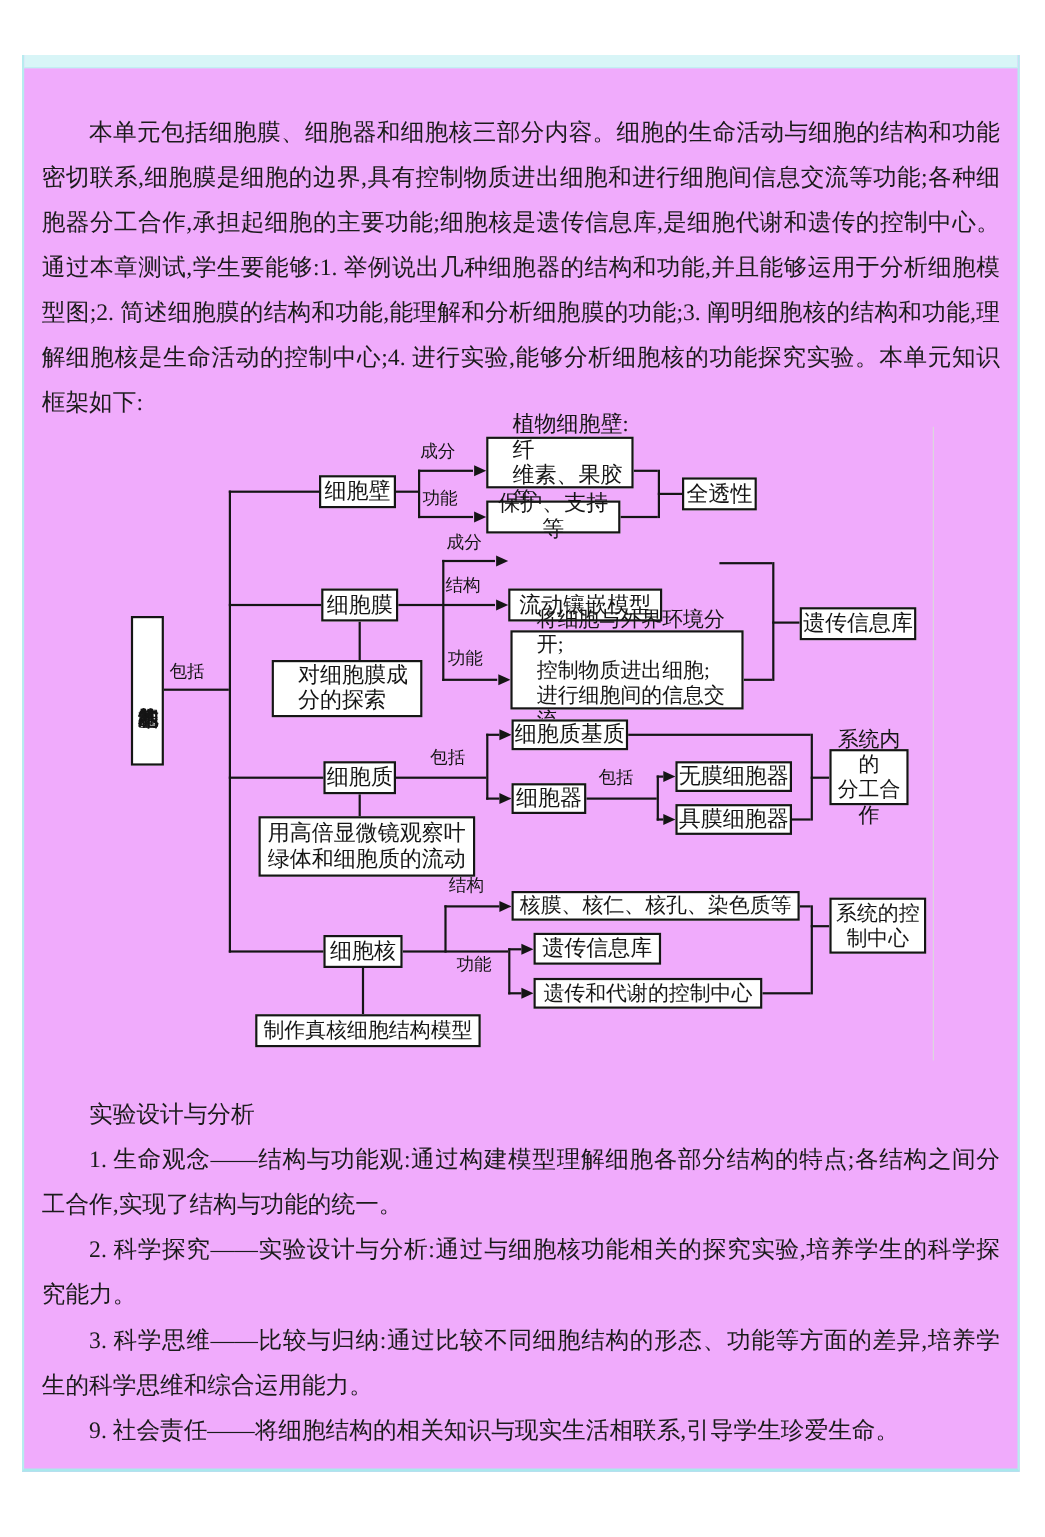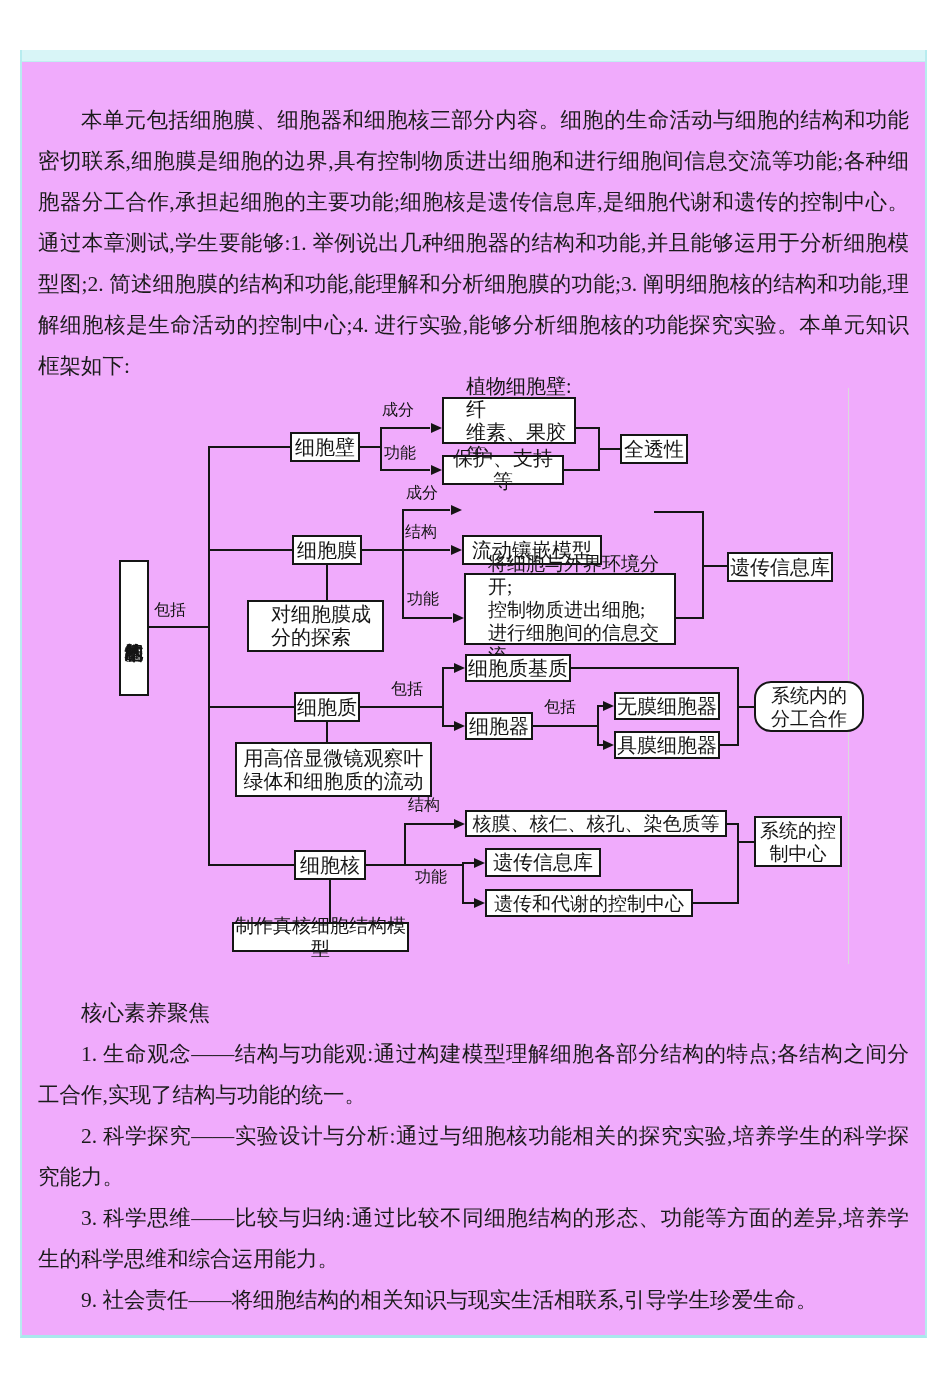--- a/index.html
+++ b/index.html
@@ -135,33 +135,33 @@
 控制物质进出细胞;
 进行细胞间的信息交流</div>
     <div class="bx" style="left:615px;top:164px;width:106px;height:30px;">遗传信息库</div>
     <div class="bx la" style="left:135px;top:212px;width:137px;height:52px;">对细胞膜成
 分的探索</div>
     <div class="bx" style="left:182px;top:304px;width:66px;height:30px;">细胞质</div>
     <div class="bx" style="left:353px;top:266px;width:106px;height:28px;">细胞质基质</div>
     <div class="bx" style="left:353px;top:324px;width:68px;height:28px;">细胞器</div>
     <div class="bx" style="left:502px;top:304px;width:106px;height:28px;">无膜细胞器</div>
     <div class="bx" style="left:502px;top:343px;width:106px;height:28px;">具膜细胞器</div>
-    <div class="bx f19" style="left:642px;top:293px;width:110px;height:51px;border-radius:17px;">系统内的
+    <div class="bx f19" style="left:642px;top:293px;width:72px;height:51px;">系统内的
 分工合作</div>
     <div class="bx" style="left:123px;top:354px;width:197px;height:55px;">用高倍显微镜观察叶
 绿体和细胞质的流动</div>
     <div class="bx" style="left:182px;top:462px;width:72px;height:30px;">细胞核</div>
     <div class="bx f19" style="left:353px;top:422px;width:262px;height:27px;">核膜、核仁、核孔、染色质等</div>
     <div class="bx" style="left:373px;top:460px;width:116px;height:29px;">遗传信息库</div>
     <div class="bx f19" style="left:373px;top:501px;width:208px;height:28px;">遗传和代谢的控制中心</div>
     <div class="bx f19" style="left:642px;top:428px;width:88px;height:51px;">系统的控
 制中心</div>
-    <div class="bx f19" style="left:120px;top:534px;width:177px;height:30px;">制作真核细胞结构模型</div>
+    <div class="bx f19" style="left:120px;top:534px;width:205px;height:30px;">制作真核细胞结构模型</div>
   </div>
 
   <div class="bottom">
-    <p>核心素养聚焦</p>
+    <p>实验设计与分析</p>
     <p>1. 生命观念——结构与功能观:通过构建模型理解细胞各部分结构的特点;各结构之间分工合作,实现了结构与功能的统一。</p>
     <p>2. 科学探究——实验设计与分析:通过与细胞核功能相关的探究实验,培养学生的科学探究能力。</p>
     <p>3. 科学思维——比较与归纳:通过比较不同细胞结构的形态、功能等方面的差异,培养学生的科学思维和综合运用能力。</p>
     <p>9. 社会责任——将细胞结构的相关知识与现实生活相联系,引导学生珍爱生命。</p>
   </div>
 </div>
 
 </body></html>

